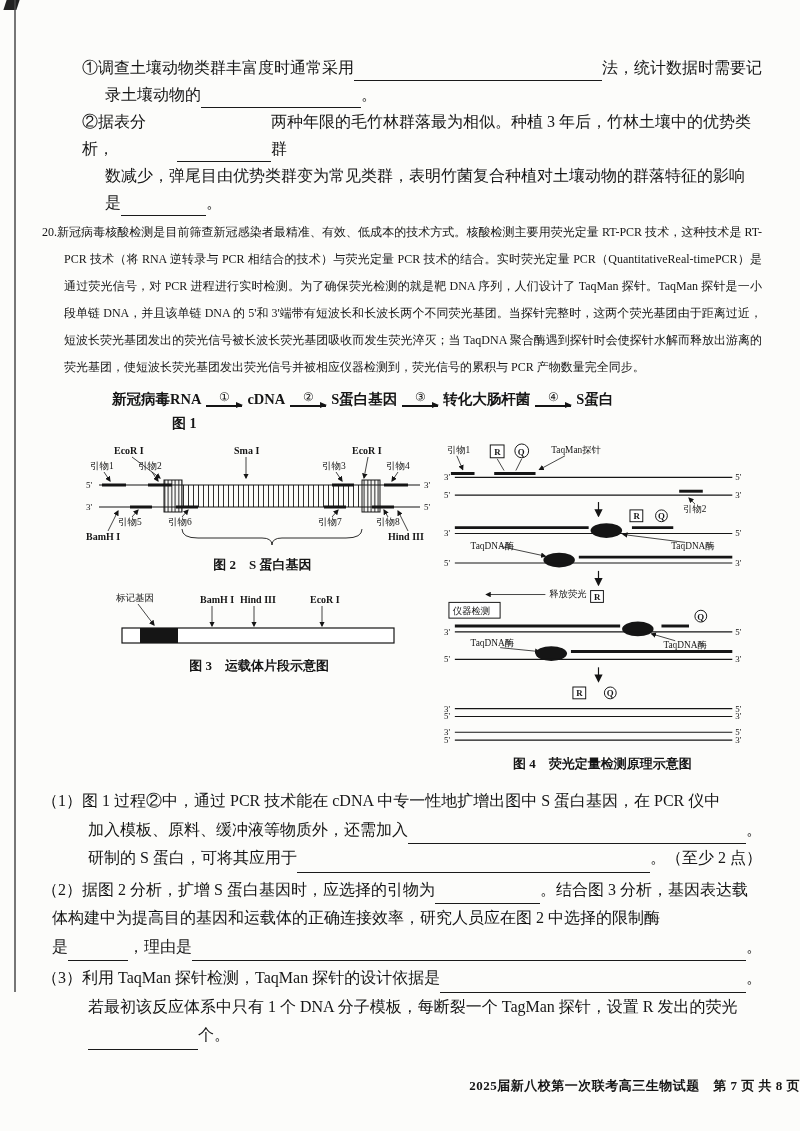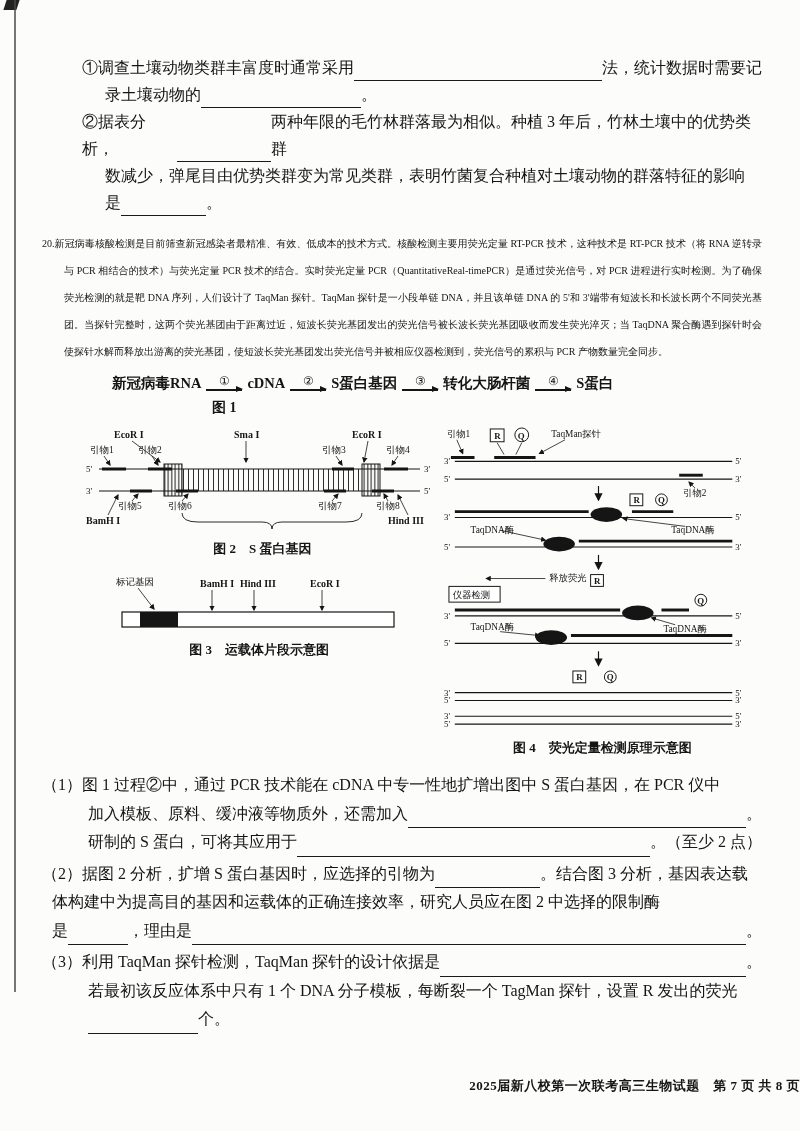--- a/index.html
+++ b/index.html
@@ -9,29 +9,29 @@
   .corner-mark { position:absolute; left:5px; top:0; width:13px; height:10px; background:#222; transform:skewX(-18deg); }
   .scan-line { position:absolute; left:14px; top:0; width:2px; height:992px; background:#4a4a4a; opacity:.75; }
 
   .line { display:flex; align-items:flex-end; font-size:16px; line-height:27px; }
   .blank { border-bottom:1.3px solid #1a1a1a; height:17px; }
   .grow { flex:1 1 auto; }
   .w160{width:160px}.w95{width:95px}.w85{width:85px}.w105{width:105px}.w60{width:60px}.w110{width:110px}
 
   .ml40{margin-left:40px}.ml63{margin-left:63px}.ml46{margin-left:46px}.ml20{margin-left:10px}
 
-  .q20p { font-size:10px; line-height:27px; text-align:justify; padding-left:22px; text-indent:-22px; margin-top:14px; }
+  .q20p { font-size:12px; line-height:27px; text-align:justify; padding-left:22px; text-indent:-22px; margin-top:3px; }
 
   .fig1 { margin:9px 0 0 70px; }
   .flow { display:flex; align-items:center; font-weight:bold; font-size:14.5px; }
   .step { display:flex; flex-direction:column; align-items:center; margin:0 5px; }
   .num { font-size:12px; line-height:11px; margin-bottom:2px; font-weight:normal; }
   .arr { display:block; width:36px; height:1.4px; background:#151515; position:relative; }
   .arr::after { content:""; position:absolute; right:-1px; top:-3.2px; border-left:7px solid #151515; border-top:3.9px solid transparent; border-bottom:3.9px solid transparent; }
-  .cap1 { font-weight:bold; font-size:14px; margin:6px 0 0 100px; }
+  .cap1 { font-weight:bold; font-size:14px; margin:6px 0 0 60px; }
 
   .figs { display:flex; margin-top:10px; }
   .figcol-left { width:360px; margin-left:44px; }
   .figcol-right { width:326px; margin-left:4px; }
   .figcap { font-weight:bold; font-size:13px; text-align:center; margin-top:3px; }
   .fig3wrap { margin:16px 0 0 28px; width:290px; }
 
   svg text { font-family:"Liberation Serif","DejaVu Serif",serif; fill:#151515; }
   .t10 { font-size:10px; font-weight:bold; }
   .t9  { font-size:9.5px; }

